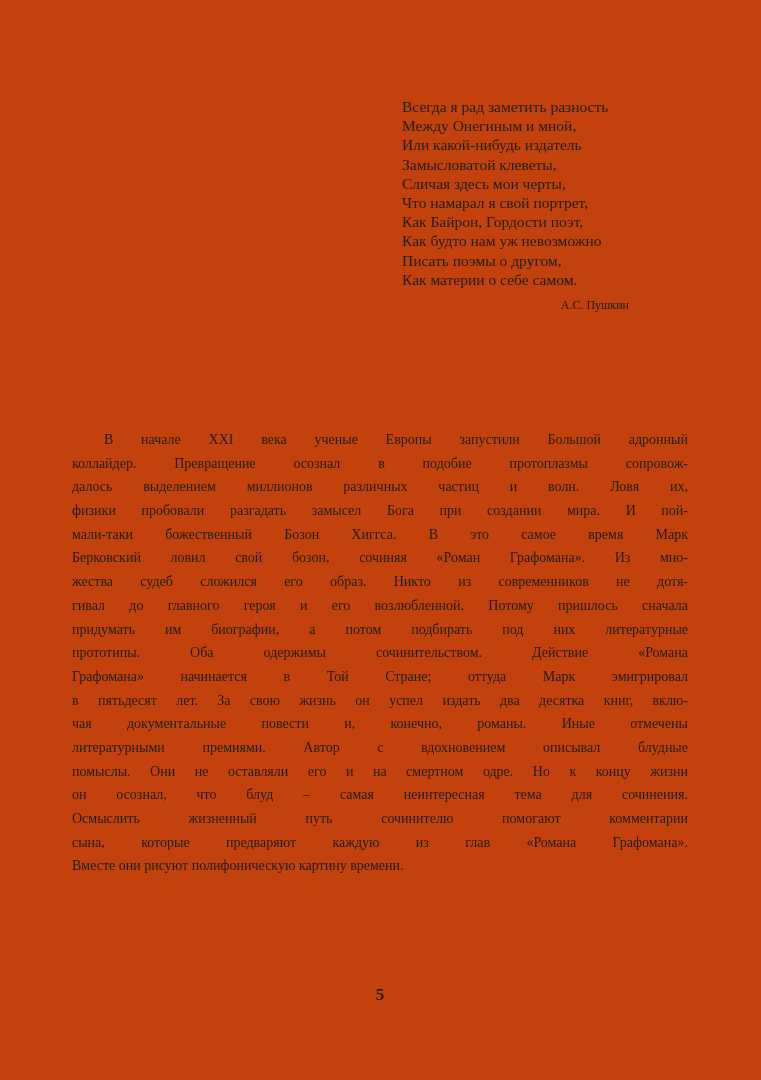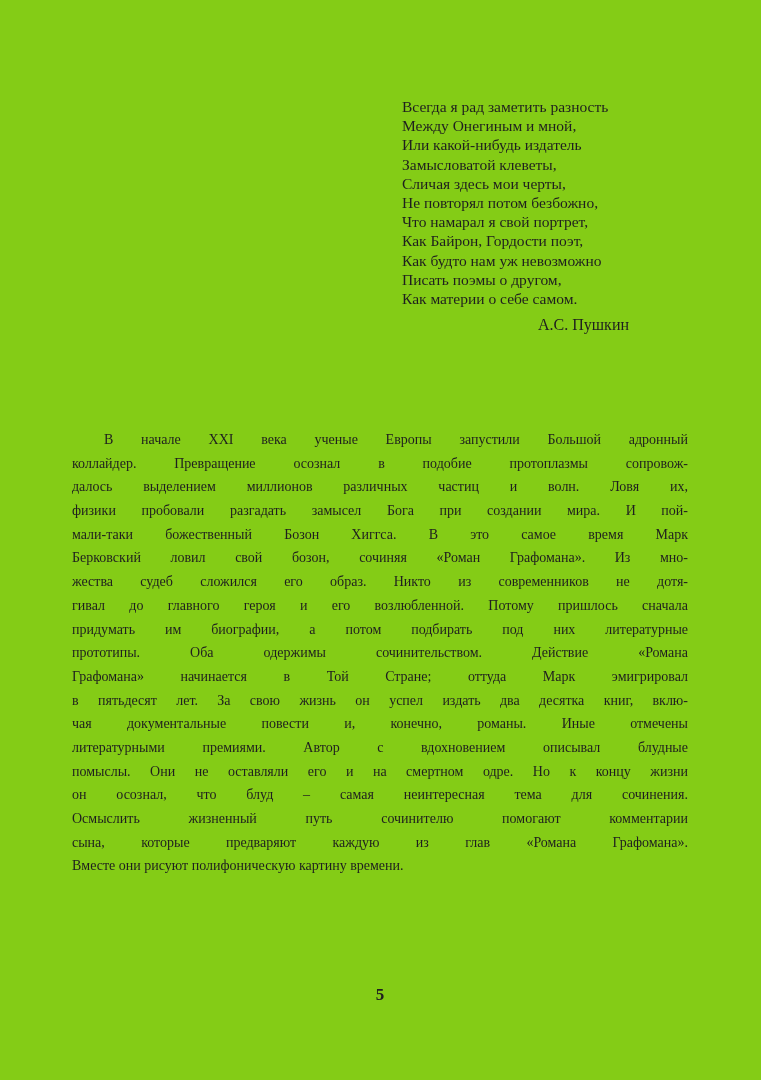--- a/index.html
+++ b/index.html
@@ -11,40 +11,40 @@
     width: 761px;
     height: 1080px;
     position: relative;
     font-family: "Liberation Serif", "DejaVu Serif", serif;
     color: #1f1f1f;
     overflow: hidden;
   }
   .book-page {
     position: absolute;
     inset: 0;
-    background: #84cc16;
+    background: #c2410c;
   }
   
   .epigraph {
     position: absolute;
     left: 402px;
     top: 97px;
     width: 228px;
     font-size: 15.5px;
     line-height: 19.2px;
   }
   .poem-line {
     white-space: nowrap;
     text-align: left;
   }
   .epigraph-signature {
     margin-top: 7px;
     text-align: right;
     padding-right: 1px;
-    font-size: 16px;
+    font-size: 12px;
   }
   
   .prose {
     position: absolute;
     left: 72px;
     top: 428px;
     width: 616px;
     font-size: 14px;
     line-height: 23.7px;
   }
@@ -78,21 +78,20 @@
 
 <div class="book-page">
 
   <div class="epigraph">
     <div>
         <div class="poem-line">Всегда я рад заметить разность</div>
         <div class="poem-line">Между Онегиным и мной,</div>
         <div class="poem-line">Или какой-нибудь издатель</div>
         <div class="poem-line">Замысловатой клеветы,</div>
         <div class="poem-line">Сличая здесь мои черты,</div>
-        <div class="poem-line">Не повторял потом безбожно,</div>
         <div class="poem-line">Что намарал я свой портрет,</div>
         <div class="poem-line">Как Байрон, Гордости поэт,</div>
         <div class="poem-line">Как будто нам уж невозможно</div>
         <div class="poem-line">Писать поэмы о другом,</div>
         <div class="poem-line">Как материи о себе самом.</div>
       </div>
     <div class="epigraph-signature">А.С. Пушкин</div>
   </div>
 
   <div class="prose">

